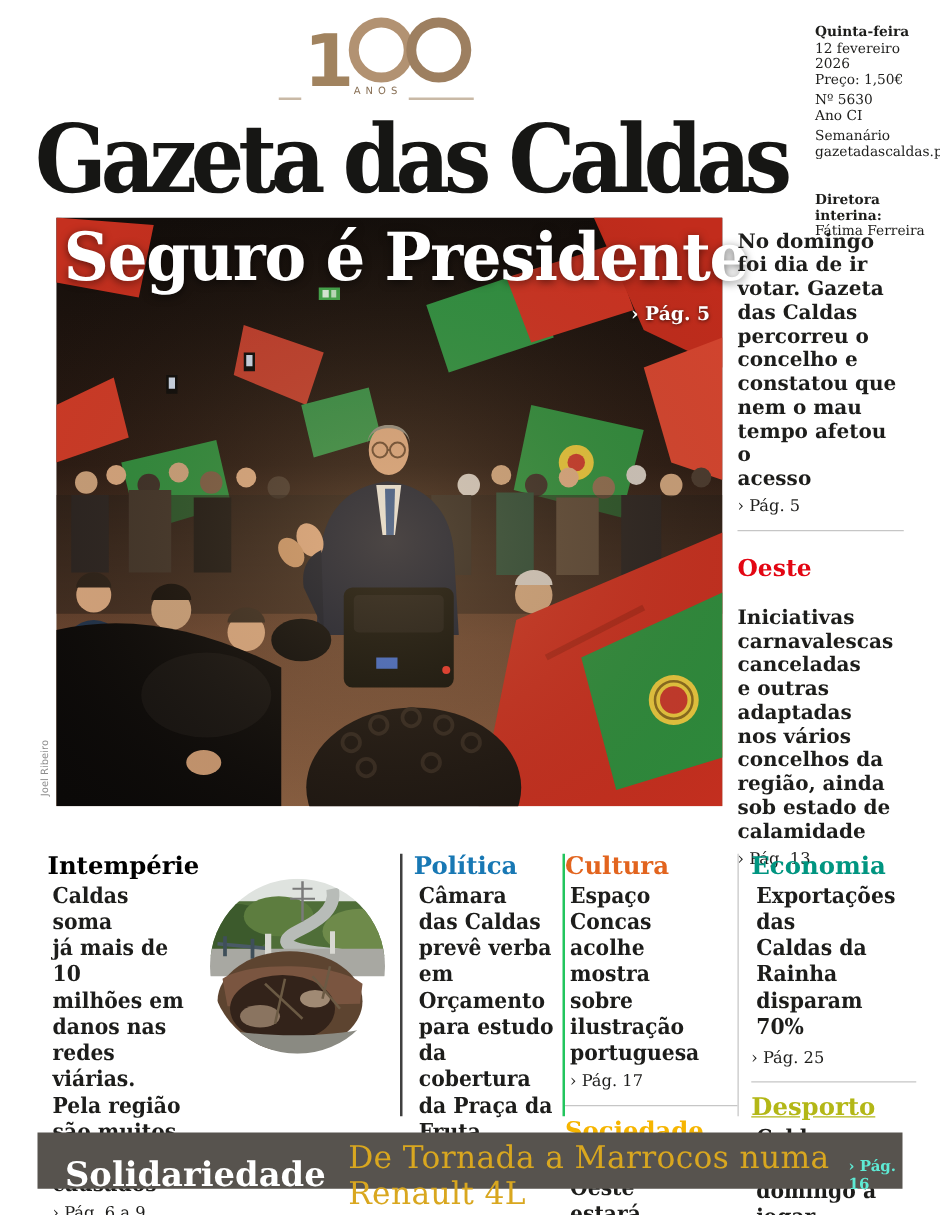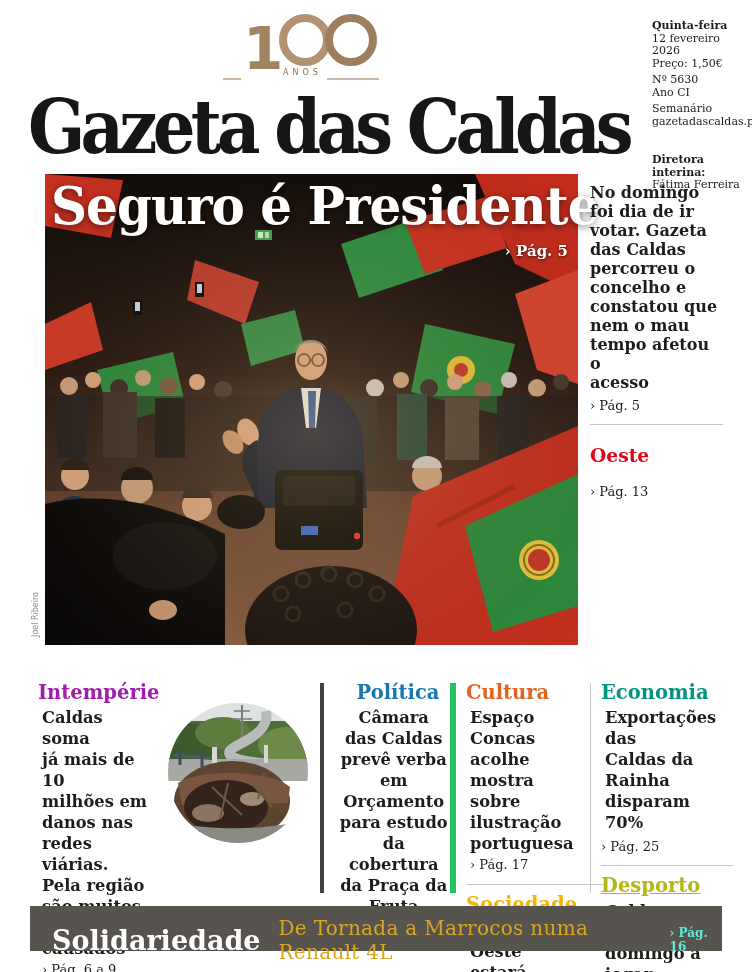--- a/index.html
+++ b/index.html
@@ -48,31 +48,31 @@
   .sb-div{height:1px;background:#c6c6c6;margin:11px 0 12px;}
 
   
   .bottom{position:absolute;left:38px;top:683px;width:684px;height:216px;}
   .col{position:absolute;top:0;}
   .col h3{margin:0 0 4px;font-size:19.5px;line-height:1.05;}
   .col .story-text{display:inline-block;font-size:17.5px;line-height:21px;
     transform:scaleX(.93);transform-origin:left top;vertical-align:baseline;}
   .col p{margin:4px;}
   .col1{left:0;width:128px;}
-  .col2{left:282px;width:130px;border-left:4px solid #404040;padding-left:9px;height:210px;text-align:center;}
-  .col3{left:412px;width:138px;border-left:6px solid #22c55e;padding-left:10px;height:210px;}
+  .col2{left:282px;width:130px;border-left:2px solid #404040;padding-left:9px;height:210px;}
+  .col3{left:412px;width:138px;border-left:2px solid #22c55e;height:210px;}
   .col4{left:552px;width:132px;border-left:1px solid #c6c6c6;padding-left:10px;height:210px;}
   .hdiv{height:1px;background:#c6c6c6;margin:11px 0 10px;}
   .circle-photo{position:absolute;left:130px;top:20px;width:140px;height:140px;}
 
   
   .footer{position:absolute;left:30px;top:906px;width:692px;height:45px;
     background:#57534e;display:flex;align-items:center;padding-top:23px;box-sizing:border-box;}
   .f-label{color:#fff;font-size:27px;font-weight:bold;margin-left:22px;}
-  .f-headline{font-size:20px;margin-left:18px;letter-spacing:.3px;}
+  .f-headline{font-size:25px;margin-left:18px;letter-spacing:.3px;}
   .f-ref{font-size:12px;font-weight:bold;margin-left:8px;}
 </style>
 </head>
 <body>
 
 <div class="page">
 
   <header>
     <div class="logo100">
       <span class="logo-digit" style="color: rgb(161, 131, 95);">1</span>
@@ -243,28 +243,38 @@
 concelho e
 constatou que
 nem o mau
 tempo afetou o
 acesso</p>
       <span class="pref block">› Pág. 5</span>
     </section>
     <div class="sb-div"></div>
     <section>
       <h3 style="color: rgb(227, 6, 19);">Oeste</h3>
+      <p class="story-text">Iniciativas
+carnavalescas
+canceladas
+e outras
+adaptadas
+nos vários
+concelhos da
+região, ainda
+sob estado de
+calamidade</p>
       <span class="pref block">› Pág. 13</span>
     </section>
   </aside>
 
   <section class="bottom">
 
     <div class="col col1">
-      <h3 style="color: #a21caf;">Intempérie</h3>
+      <h3 style="color: #000000;">Intempérie</h3>
       <p><span class="story-text">Caldas soma
 já mais de 10
 milhões em
 danos nas
 redes viárias.
 Pela região
 são muitos
 os estragos
 causados</span> <span class="pref">› Pág. 6 a 9</span></p>
     </div>

